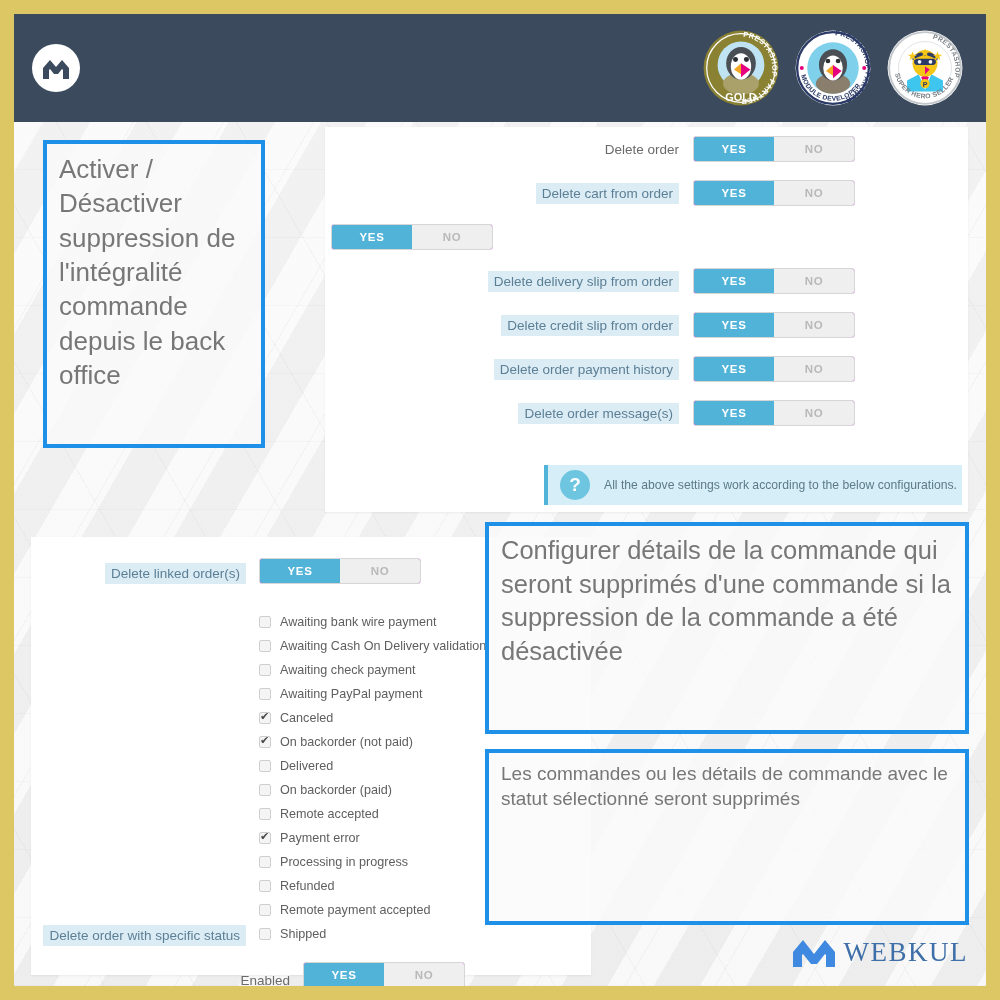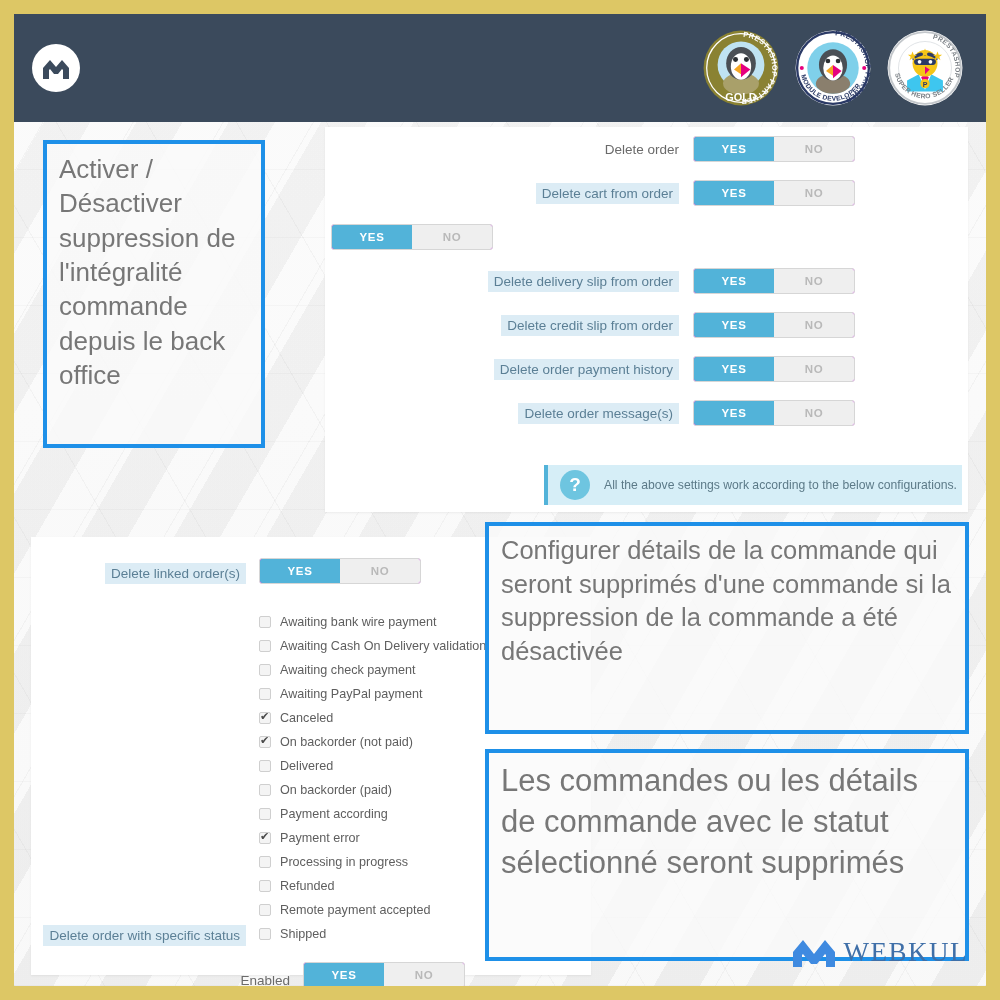--- a/index.html
+++ b/index.html
@@ -212,21 +212,21 @@
     position: absolute;
     border: 4px solid #1e90e8;
     background: rgba(250,250,250,0.80);
     color: #777777;
     padding: 8px 10px 8px 12px;
     line-height: 1.32;
     font-weight: 400;
   }
   #callout-left  { left: 29px;  top: 126px; width: 222px; height: 308px; font-size: 26px; }
   #callout-mid   { left: 471px; top: 508px; width: 484px; height: 212px; font-size: 25.5px; }
-  #callout-low   { left: 471px; top: 735px; width: 484px; height: 212px; font-size: 31px; }
+  #callout-low   { left: 471px; top: 735px; width: 484px; height: 176px; font-size: 19px; }
 
   
   #webkul {
     position: absolute;
     right: 18px; bottom: 18px;
     display: flex; align-items: center; gap: 8px;
   }
   #webkul-text {
     font-family: "Liberation Serif", serif;
     font-size: 27px;
@@ -423,21 +423,21 @@
             <div class="cb-item">
               <span class="cb-box"></span>
               <span class="cb-label">Delivered</span>
             </div>
             <div class="cb-item">
               <span class="cb-box"></span>
               <span class="cb-label">On backorder (paid)</span>
             </div>
             <div class="cb-item">
               <span class="cb-box"></span>
-              <span class="cb-label">Payment according</span>
+              <span class="cb-label">Remote accepted</span>
             </div>
             <div class="cb-item">
               <span class="cb-box checked"></span>
               <span class="cb-label">Payment error</span>
             </div>
             <div class="cb-item">
               <span class="cb-box"></span>
               <span class="cb-label">Processing in progress</span>
             </div>
             <div class="cb-item">

